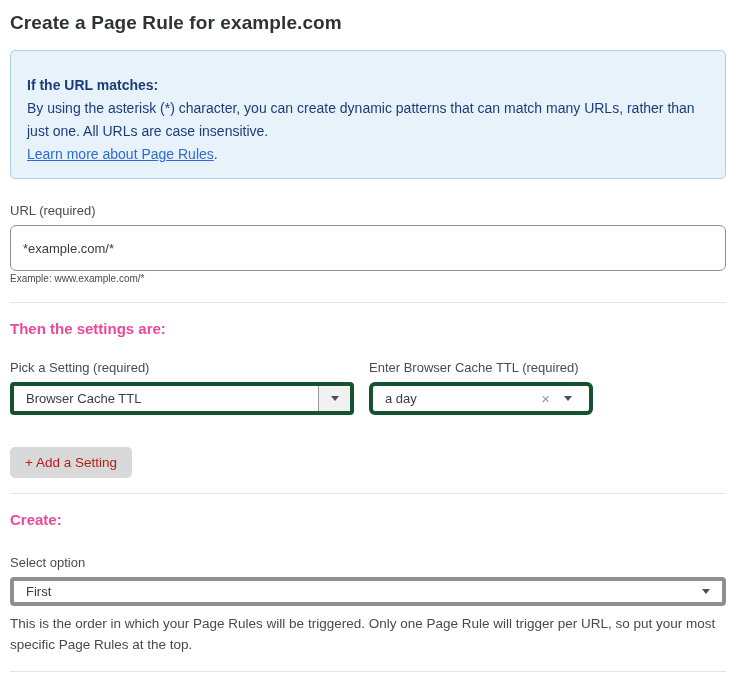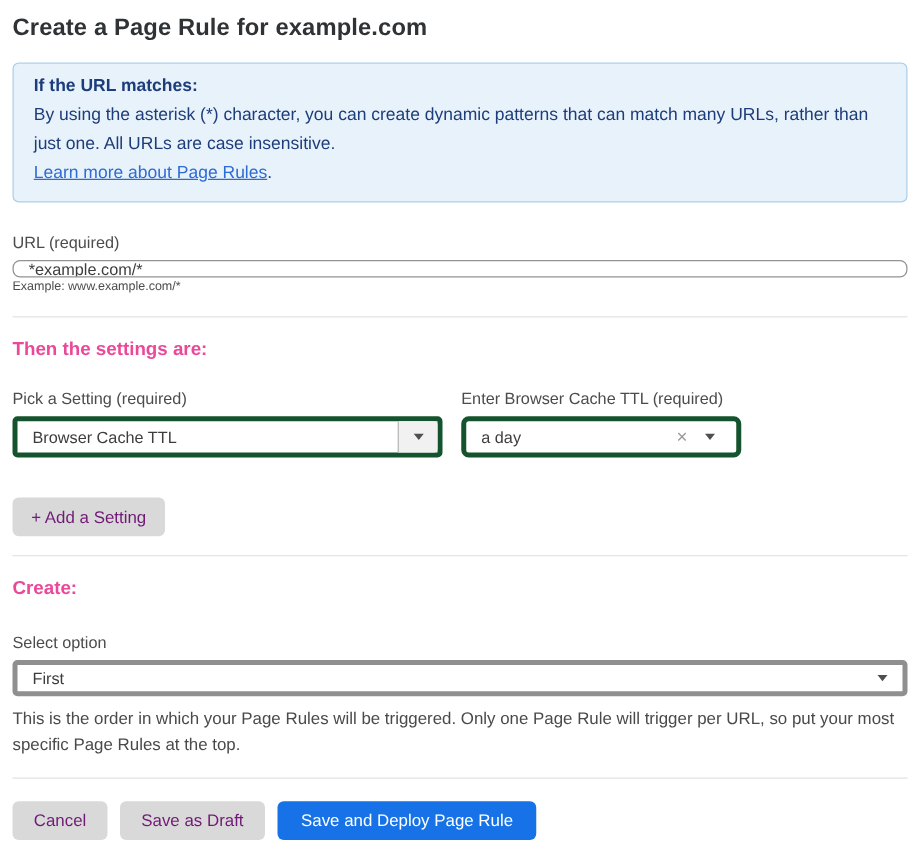--- a/index.html
+++ b/index.html
@@ -17,21 +17,21 @@
     color: #303336;
     letter-spacing: 0.1px;
     margin-top: 2px;
   }
 
   .info-box {
     margin-top: 16px;
     background: #e8f2fb;
     border: 1px solid #accfeb;
     border-radius: 5px;
-    padding: 6px 16px 12px 16px;
+    padding: 23px 16px 12px 16px;
     color: #1d3d7a;
     font-size: 14px;
     line-height: 23px;
   }
   .info-heading { font-weight: bold; }
   .info-link {
     color: #2e6bd4;
     text-decoration: underline;
     cursor: pointer;
   }
@@ -39,21 +39,21 @@
   .field-label {
     font-size: 13px;
     color: #4c4c4c;
     display: block;
   }
   .url-label { margin-top: 24px; }
 
   .text-input {
     display: block;
     width: 716px;
-    height: 14px;
+    height: 46px;
     margin-top: 7px;
     border: 1px solid #929292;
     border-radius: 6px;
     padding: 0 12px;
     font-family: "Liberation Sans", sans-serif;
     font-size: 13px;
     color: #3d3d3d;
     background: #ffffff;
     outline: none;
   }
@@ -128,21 +128,21 @@
     display: inline-block;
     border: none;
     border-radius: 5px;
     font-family: "Liberation Sans", sans-serif;
     font-size: 13.5px;
     cursor: pointer;
     white-space: nowrap;
   }
   .btn-gray {
     background: #d9d9d9;
-    color: #701a75;
+    color: #b91c1c;
   }
   .add-setting-btn {
     margin-top: 32px;
     height: 31px;
     padding: 0 15px;
   }
 
   .order-label { margin-top: 27px; }
   .order-select {
     height: 29px;

